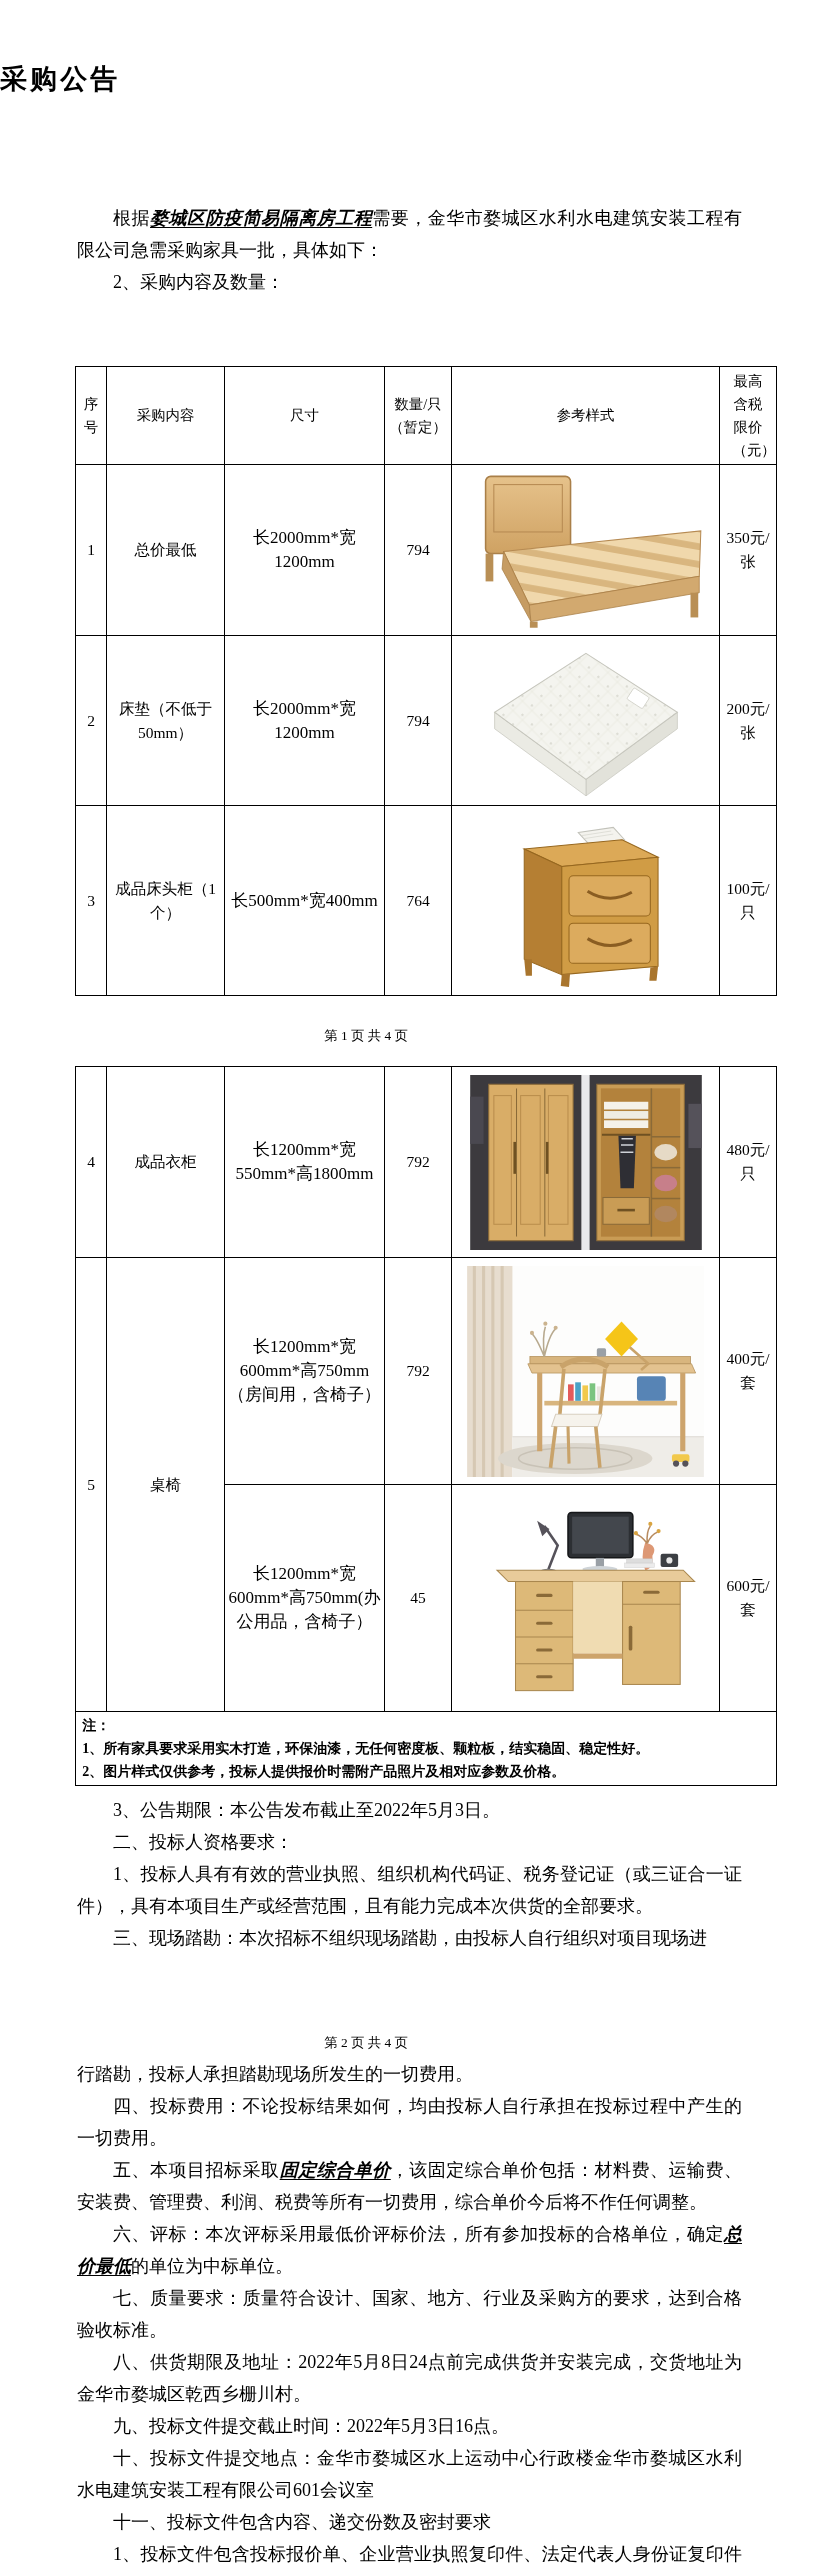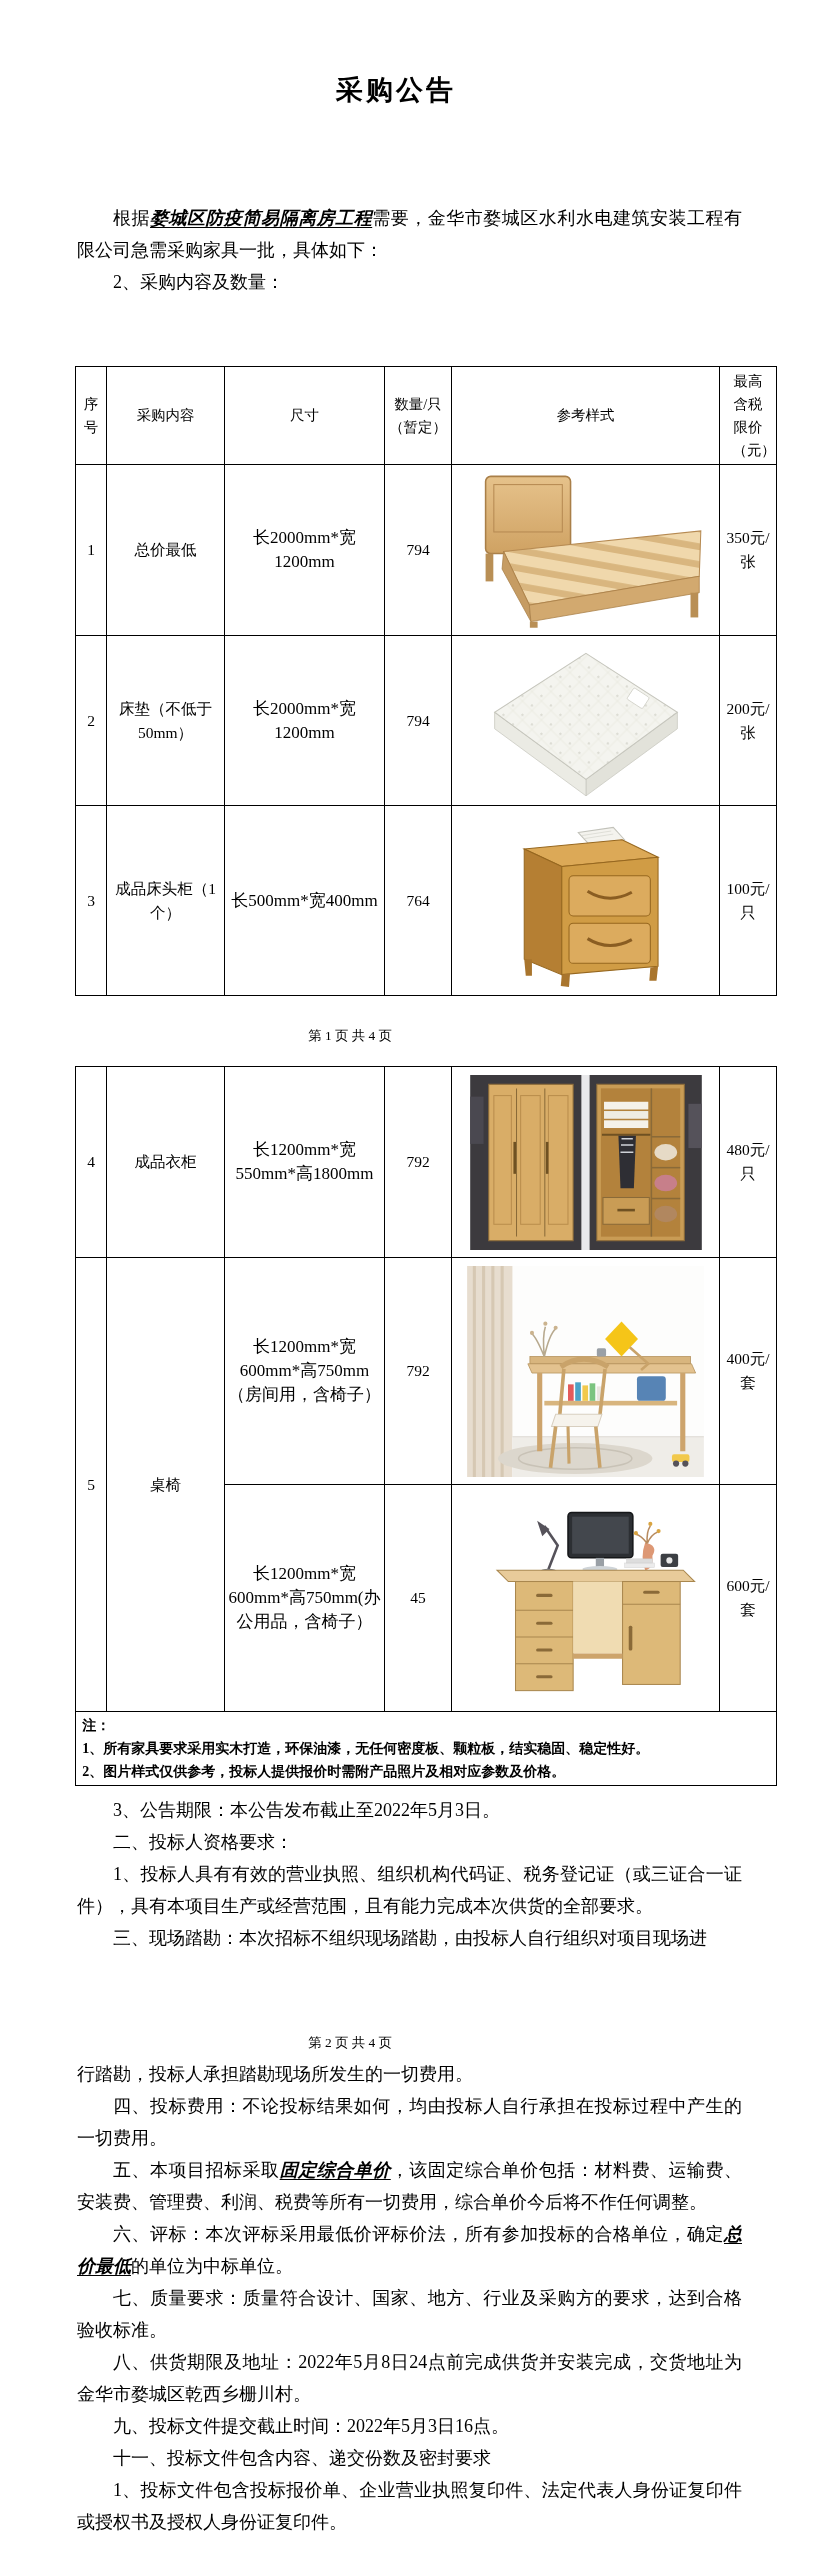--- a/index.html
+++ b/index.html
@@ -1,28 +1,28 @@
 <!DOCTYPE html>
 <html style="font-size:8.2px"><head>
 <meta charset="utf-8">
 <style>
   html,body{margin:0;padding:0;background:#ffffff;}
   .page{position:relative;width:818px;height:4114px;background:#fff;overflow:hidden;
         font-family:"Liberation Serif","DejaVu Serif",serif;color:#000;}
-  .doc-title{position:absolute;top:72px;left:0;width:792px;text-align:center;
+  .doc-title{position:absolute;top:61px;left:0;width:792px;text-align:left;
         font-size:27px;font-weight:bold;letter-spacing:3.1px;}
   .tblock{position:absolute;left:77px;width:665px;font-size:18px;line-height:32px;
         text-align:justify;}
   .tblock p{margin:0;text-indent:36px;}
   .tblock p.noindent{text-indent:0;}
   .bu{font-weight:bold;text-decoration:underline;text-underline-offset:3.1px;font-style:italic;}
   #intro{top:202px;}
   #streamA{top:1794px;}
   #streamB{top:2058px;}
-  .pagefoot{position:absolute;left:0;width:700px;text-align:center;font-size:13.4px;}
+  .pagefoot{position:absolute;left:16px;width:700px;text-align:center;font-size:13.4px;}
   #pf1{top:1027px;} #pf2{top:2034px;}
   table.ptable{position:absolute;left:75px;width:701px;border-collapse:collapse;
         table-layout:fixed;border:1px solid #000;}
   #table1{top:366px;} #table2{top:1066px;}
   .ptable td{border:0.5px solid #000;text-align:center;vertical-align:middle;
         font-size:15.5px;line-height:24px;padding:1px;overflow:hidden;}
   .ptable td.hd{font-size:14.4px;line-height:23px;}
   .ptable td.size{font-size:17px;}
   .ptable tr.hrow{border-bottom:1px solid #000;}
   .narrow{display:inline-block;width:31px;}
@@ -311,19 +311,20 @@
   <div class="pagefoot" id="pf2">第 2 页 共 4 页</div>
 
   <div class="tblock" id="streamB">
     <p class="noindent">行踏勘，投标人承担踏勘现场所发生的一切费用。</p>
     <p>四、投标费用：不论投标结果如何，均由投标人自行承担在投标过程中产生的一切费用。</p>
     <p><span>五、本项目招标采取</span><span class="bu">固定综合单价</span><span>，该固定综合单价包括：材料费、运输费、安装费、管理费、利润、税费等所有一切费用，综合单价今后将不作任何调整。</span></p>
     <p><span>六、评标：本次评标采用最低价评标价法，所有参加投标的合格单位，确定</span><span class="bu">总价最低</span><span>的单位为中标单位。</span></p>
     <p>七、质量要求：质量符合设计、国家、地方、行业及采购方的要求，达到合格验收标准。</p>
     <p>八、供货期限及地址：2022年5月8日24点前完成供货并安装完成，交货地址为金华市婺城区乾西乡栅川村。</p>
     <p>九、投标文件提交截止时间：2022年5月3日16点。</p>
+    <p>十、投标文件提交地点：金华市婺城区水上运动中心行政楼金华市婺城区水利水电建筑安装工程有限公司601会议室</p>
     <p>十一、投标文件包含内容、递交份数及密封要求</p>
     <p>1、投标文件包含投标报价单、企业营业执照复印件、法定代表人身份证复印件或授权书及授权人身份证复印件。</p>
 
   </div>
 
 </div>
 
 
 </body></html>

